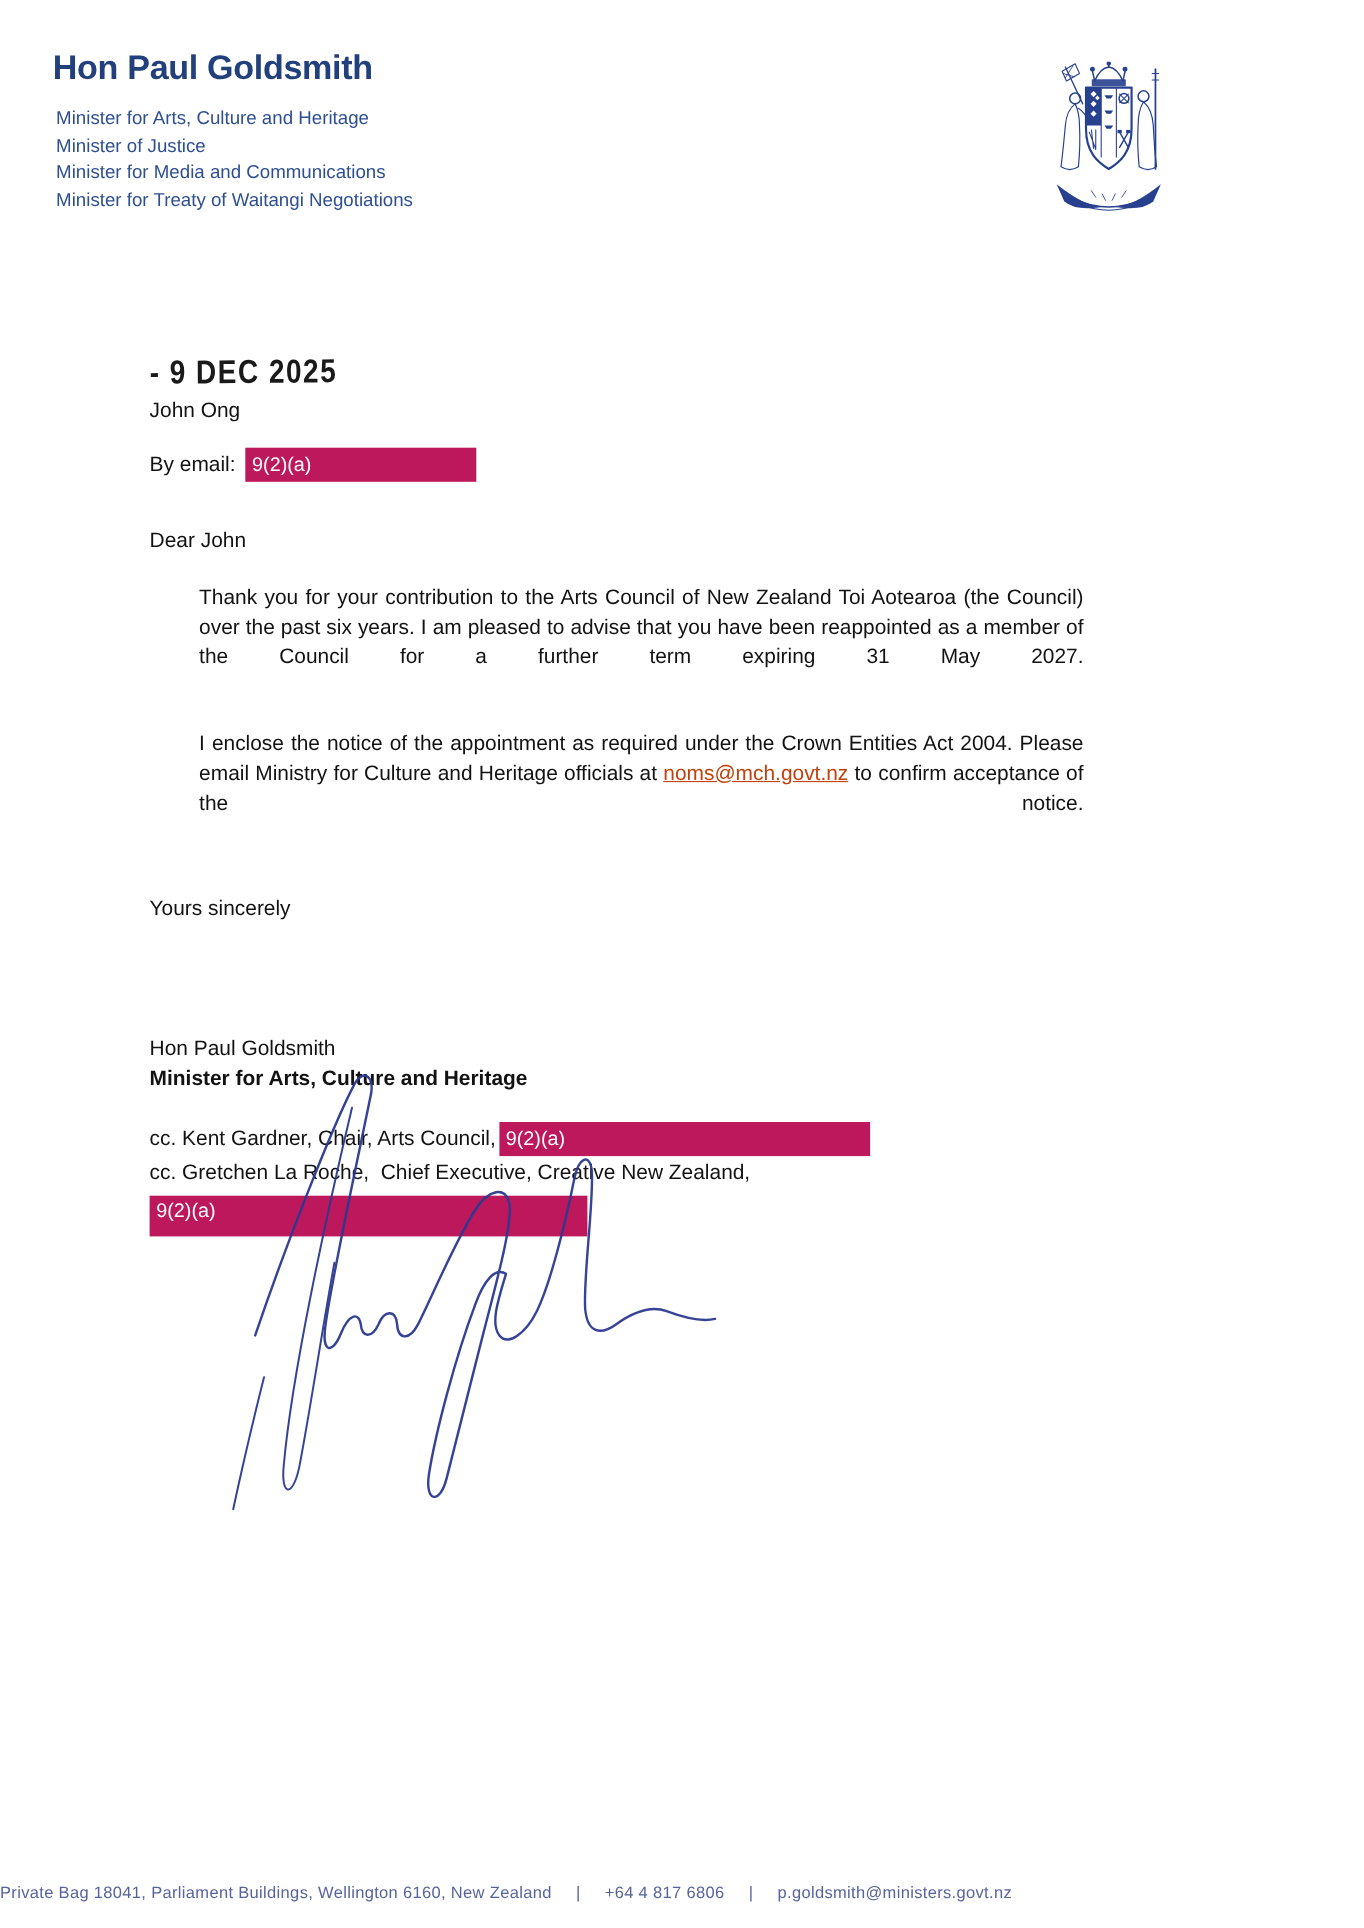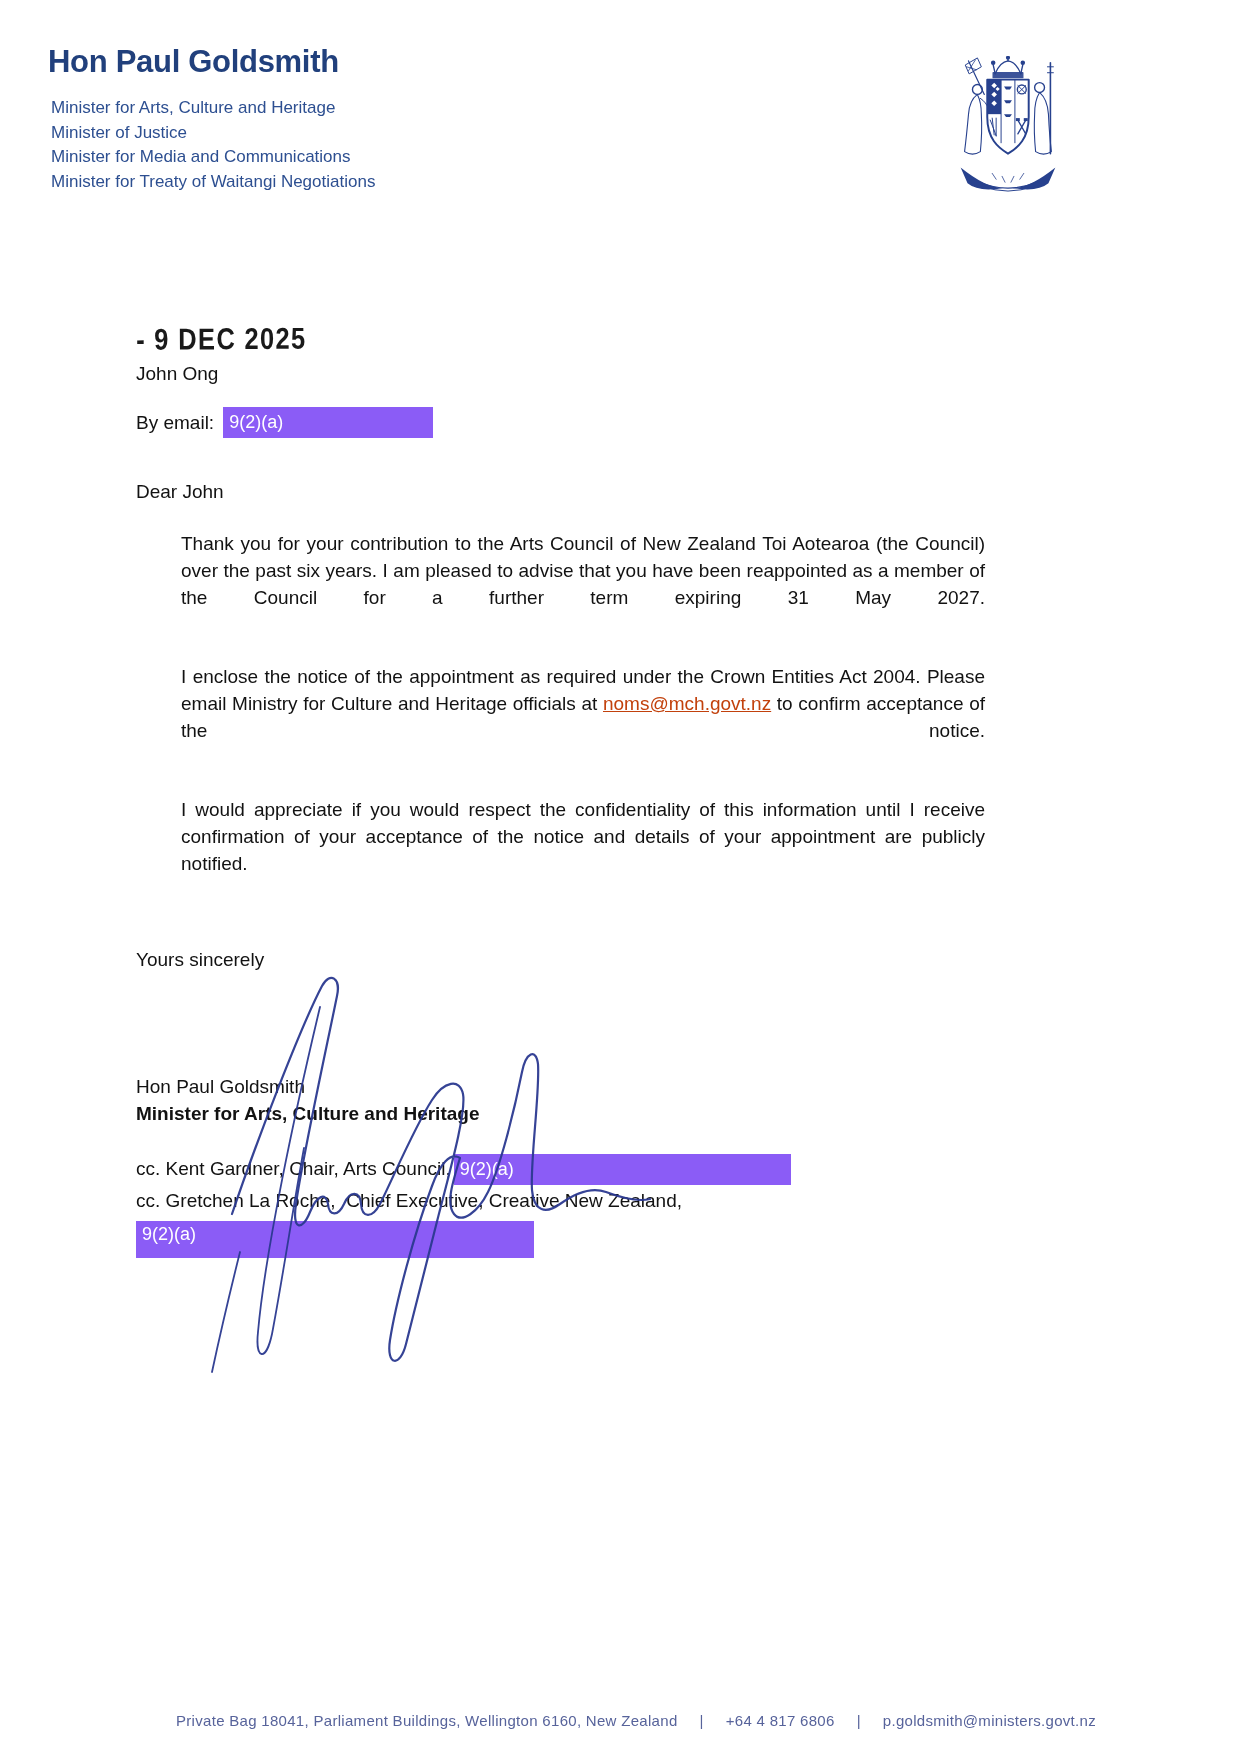--- a/index.html
+++ b/index.html
@@ -55,21 +55,21 @@
     color: #1a1a1a;
     transform: scale(0.88, 1.04) rotate(-0.4deg);
     transform-origin: left top;
     height: 34px;
     white-space: nowrap;
   }
   .recipient { line-height: 27px; }
   .byemail-row { margin-top: 19px; height: 32px; display: flex; align-items: center; }
   .redacted {
     display: inline-block;
-    background: #8b5cf6;
+    background: #be185d;
     color: #ffffff;
     font-size: 18px;
     line-height: 20px;
     padding: 5px 6px 6px 6px;
     vertical-align: middle;
   }
   .redact-email { width: 210px; height: 31px; margin-left: 9px; }
   .salutation { margin-top: 40px; }
   .para { margin-top: 25px; text-align: justify; }
   .para:after { content: ""; display: inline-block; width: 100%; } 
@@ -94,21 +94,21 @@
     height: 425px;
     pointer-events: none;
   }
 
   
   .footer {
     position: absolute;
     left: 0;
     top: 1712px;
     width: 1096px;
-    text-align: right;
+    text-align: left;
     font-size: 15px;
     letter-spacing: 0.3px;
     color: #57639b;
   }
   .footer .sep { display: inline-block; margin: 0 22px; color: #57639b; }
 </style>
 </head>
 <body>
 
 <div class="page">
@@ -187,21 +187,20 @@
       <span class="redacted redact-email">9(2)(a)</span>
     </div>
 
     <div class="salutation">Dear John</div>
 
     <p class="para">Thank you for your contribution to the Arts Council of New Zealand Toi Aotearoa (the Council) over the past six years. I am pleased to advise that you have been reappointed as a member of the Council for a further term expiring 31 May 2027.</p>
 
     <p class="para"><span>I enclose the notice of the appointment as required under the Crown Entities Act 2004. Please email Ministry for Culture and Heritage officials at </span><a class="email-link">noms@mch.govt.nz</a><span> to confirm acceptance of the notice.</span></p>
 
 
-    <p class="para">I would appreciate if you would respect the confidentiality of this information until I receive confirmation of your acceptance of the notice and details of your appointment are publicly notified.</p>
 
 
     <div class="closing">Yours sincerely</div>
 
     <div class="sig-block">
       <div>Hon Paul Goldsmith</div>
       <div class="sig-title">Minister for Arts, Culture and Heritage</div>
     </div>
 
     <div class="cc-block">

